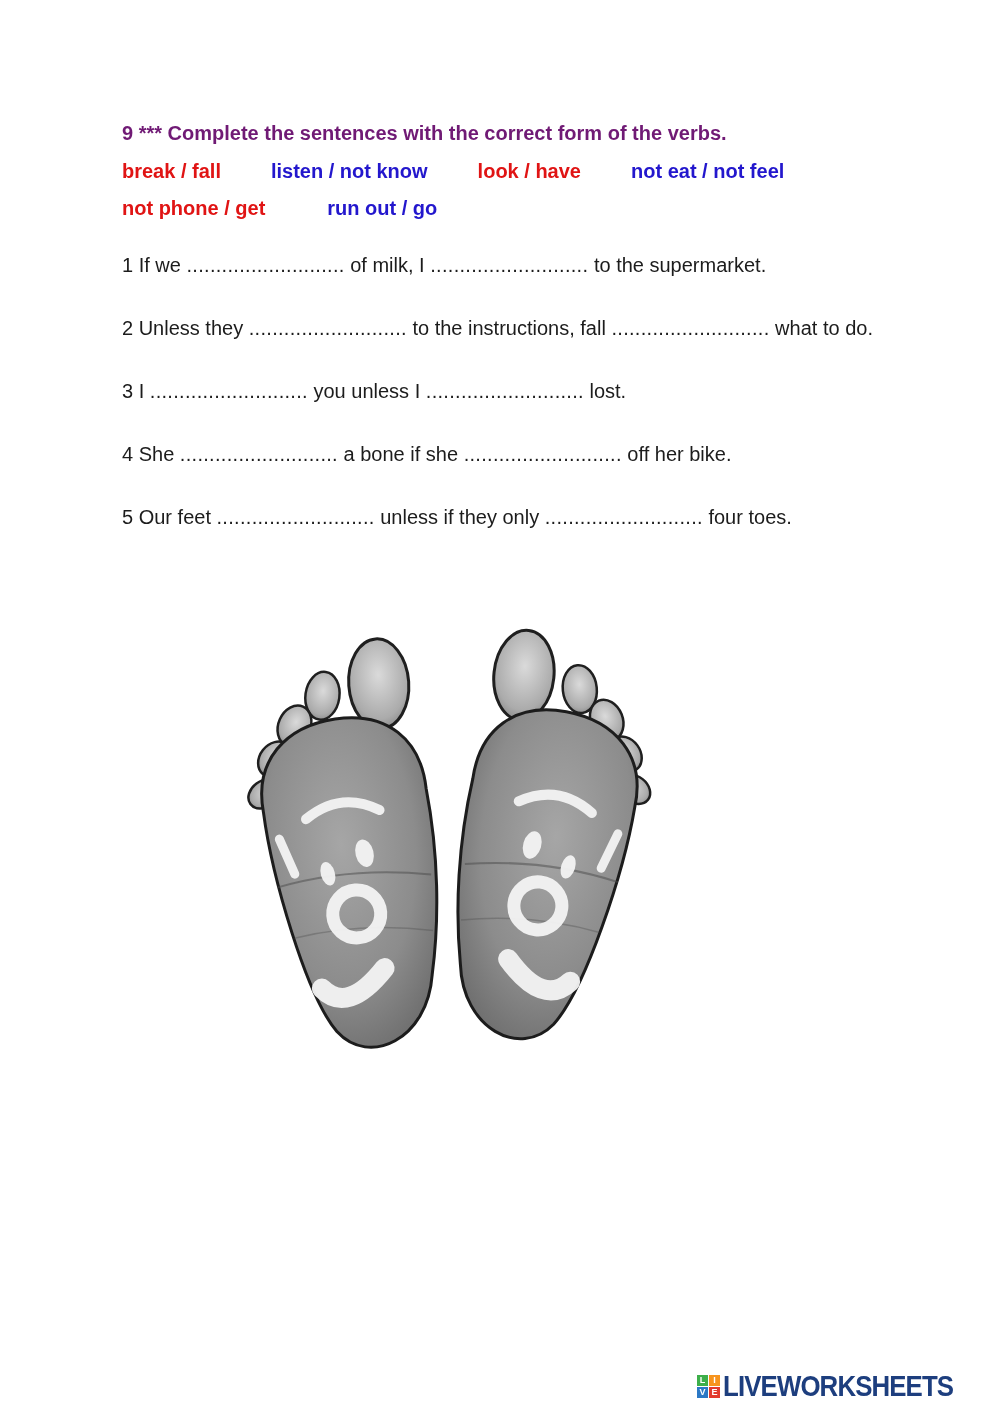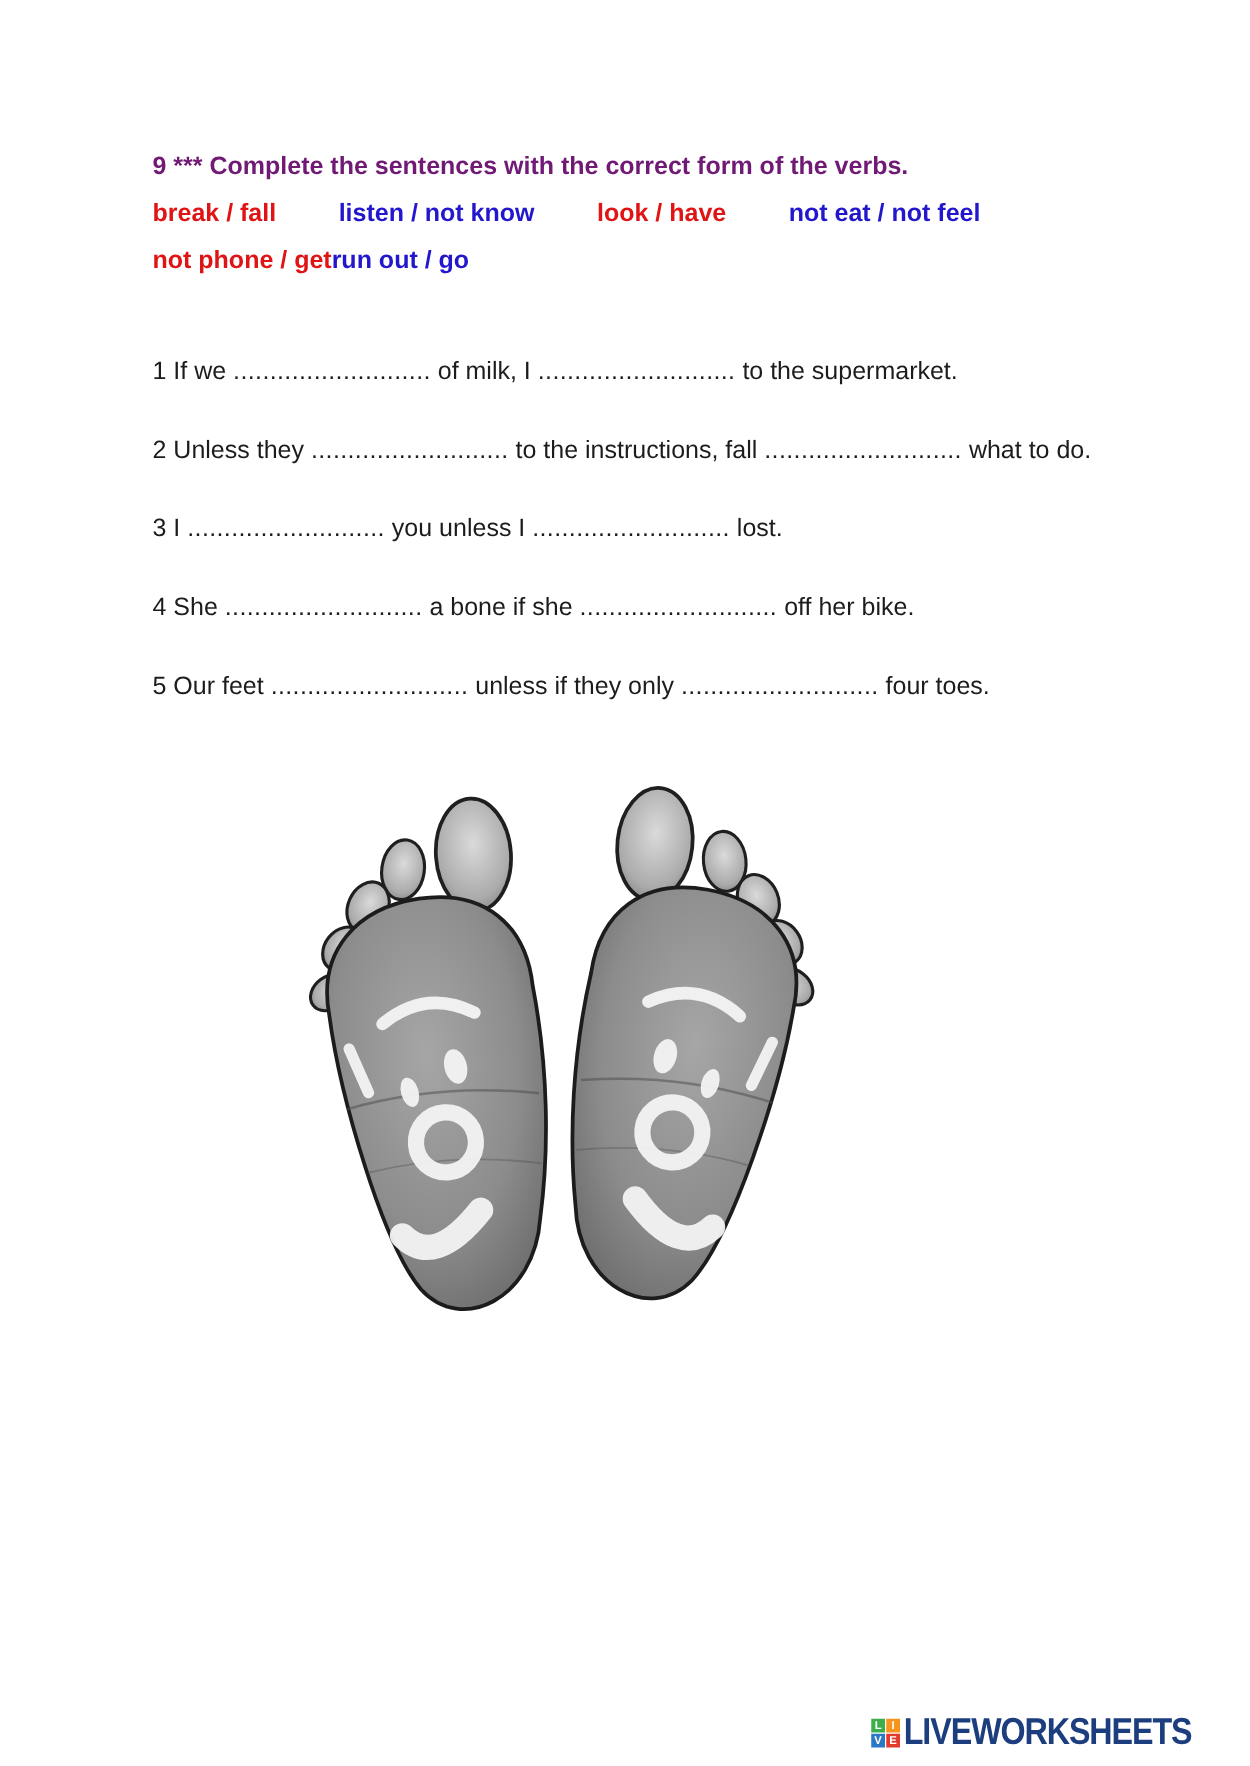--- a/index.html
+++ b/index.html
@@ -19,24 +19,24 @@
     margin:0 0 9px 0;
     font-size:20px;line-height:22px;
     font-weight:bold;color:#701a75;
   }
   .verb-row{
     display:flex;
     font-size:20px;line-height:20px;font-weight:bold;
     margin-bottom:13px;white-space:nowrap;margin-top:17px;
   }
   .verb-row.row1{gap:50px;}
-  .verb-row.row2{}
+  .verb-row.row2{gap:62px;}
   .vb-red{color:var(--red,#e01414);}
   .vb-blue{color:var(--blue,#2317cd);}
-  .sentences{margin-top:68px;}
+  .sentences{margin-top:36px;}
   .sentence{
     margin:0 0 41px 0;
     font-size:20px;line-height:22px;
     white-space:nowrap;color:#1c1c1c;
   }
   .sentence .blank{letter-spacing:0.3px;}
   .feet{
     position:absolute;left:222px;top:624px;
     width:450px;height:438px;
   }

